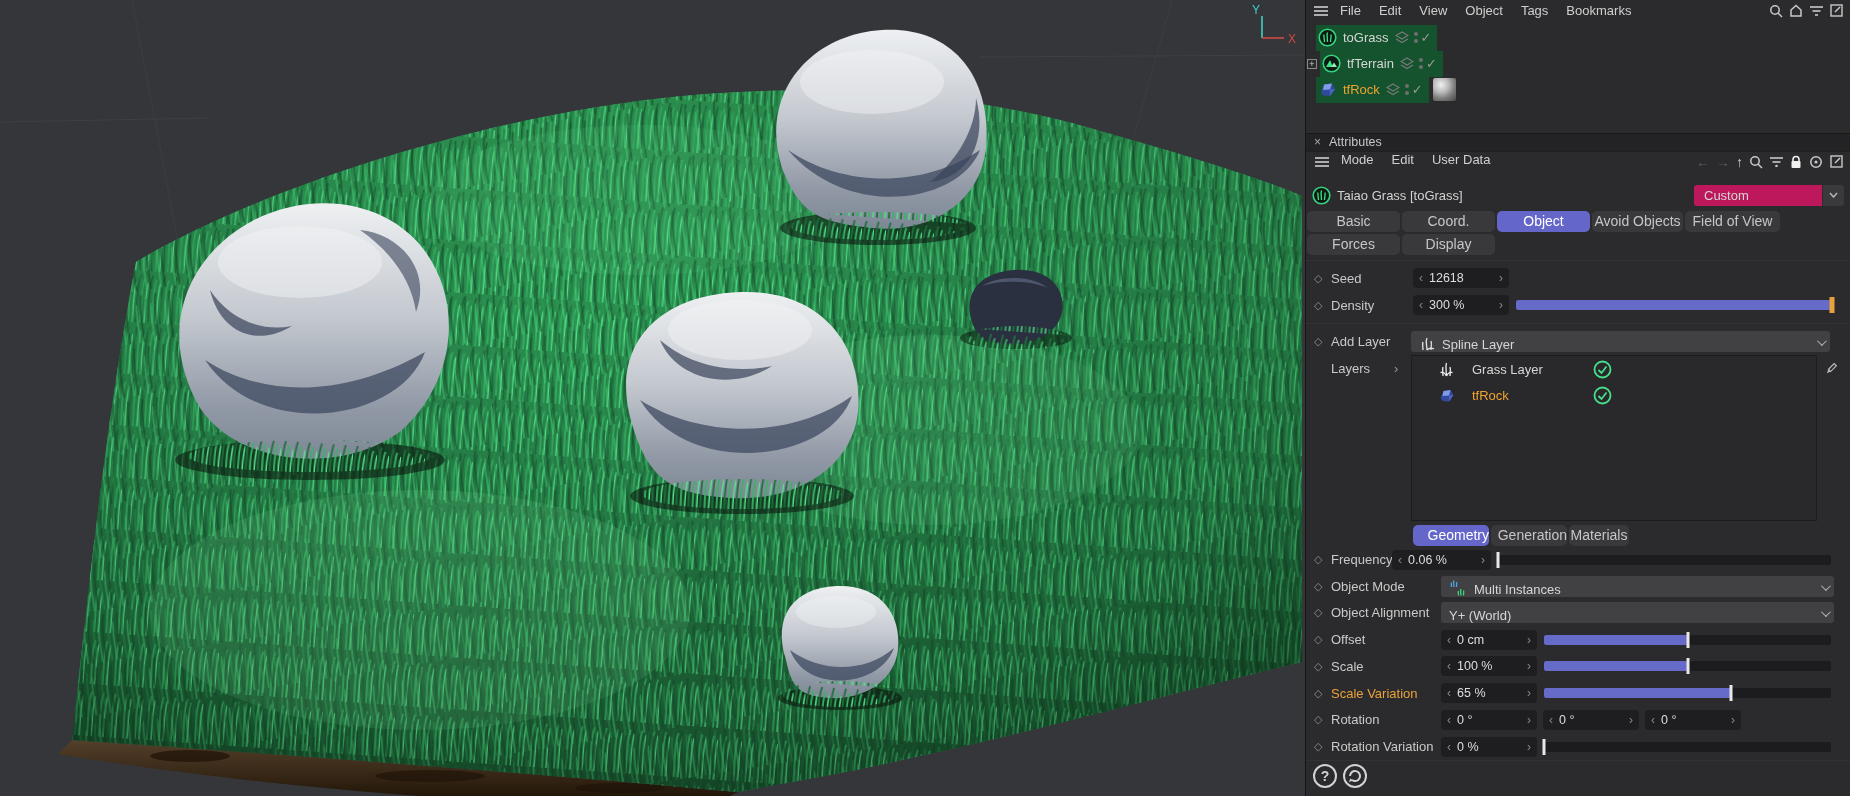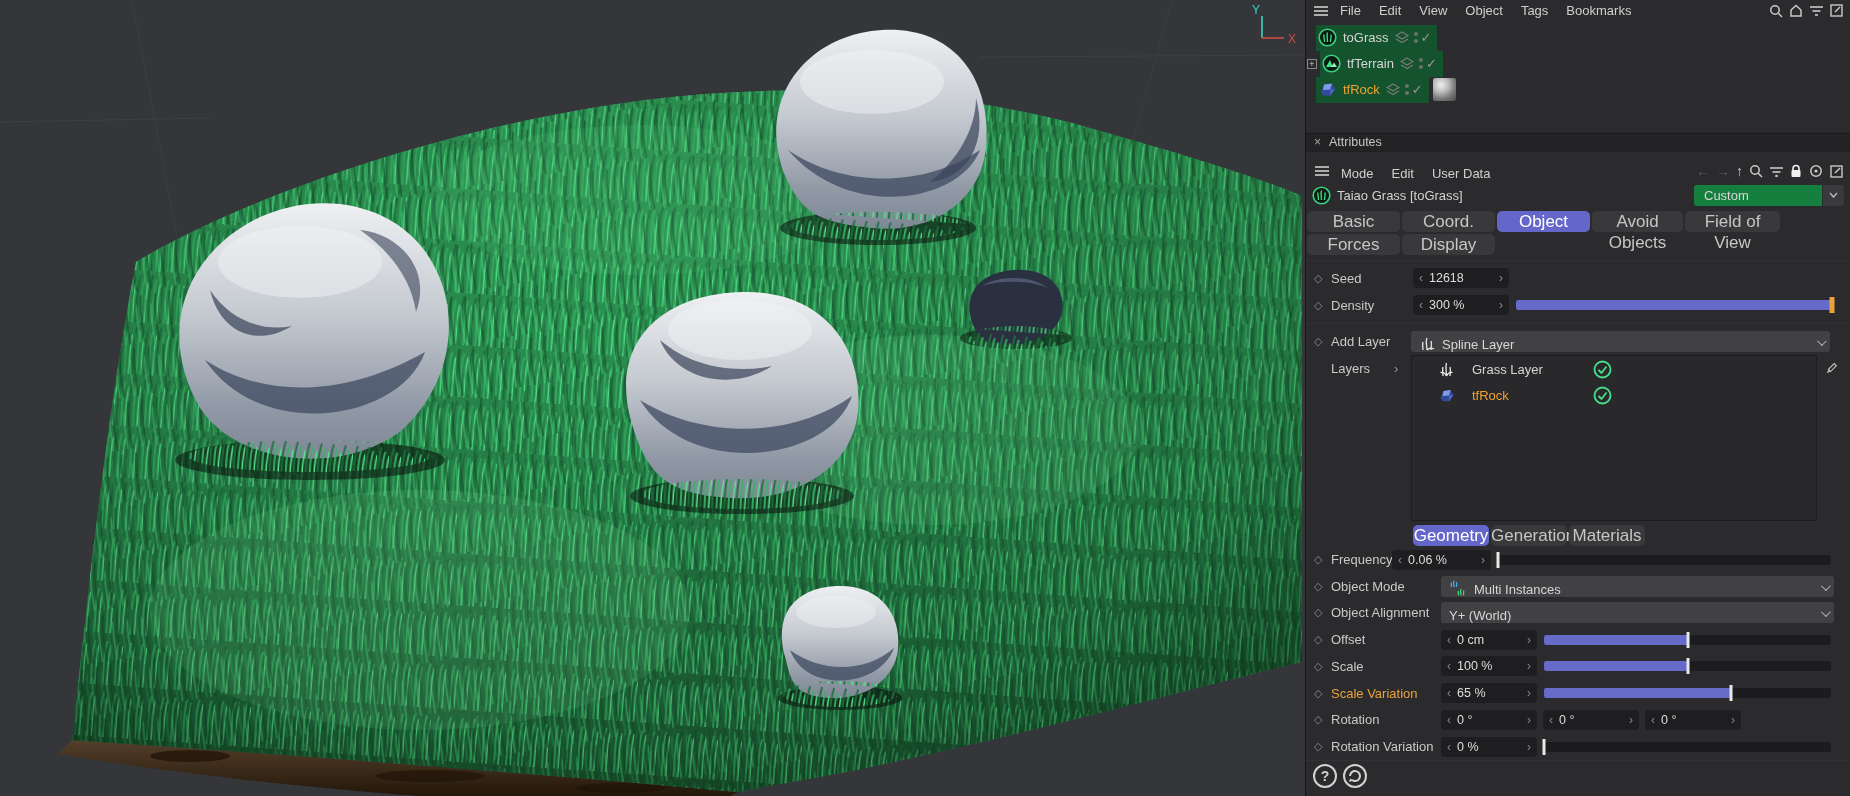--- a/index.html
+++ b/index.html
@@ -31,39 +31,39 @@
   .om-check { color:#9a9a9a; font-size:13px; }
   .mat-thumb { width:23px; height:23px; border-radius:2px; margin-left:4px;
       background:radial-gradient(circle at 35% 30%, #f0f0f0 0%, #b9b9b9 35%, #7c7c7c 62%, #464646 100%); }
   .expand-box { position:absolute; left:1px; top:8px; width:10px; height:10px; border:1px solid #8a8a8a;
       color:#cfcfcf; font-size:9px; line-height:8px; text-align:center; background:#2b2b2d; }
 
   
   .attr-header { height:19px; background:#232325; border-top:1px solid #191919; border-bottom:1px solid #202020;
       display:flex; align-items:center; font-size:12.5px; color:#c6c6c6; }
   .attr-close { color:#a8a8a8; font-size:12px; padding:0 8px 0 8px; }
-  .attr-toolbar { height:30px; display:flex; align-items:flex-end; padding-left:6px; }
+  .attr-toolbar { height:30px; display:flex; align-items:flex-start; padding-left:6px; }
   .attr-tool-icons { margin-left:auto; display:flex; align-items:center; padding-right:4px; }
   .arrow-dim { color:#5d5d5d; font-size:14px; padding:0 3px; }
   .arrow-lit { color:#cfcfcf; font-size:14px; padding:0 3px; }
 
   .obj-title-row { height:28px; display:flex; align-items:center; padding:0 6px 0 6px; }
   .obj-title { margin-left:6px; color:#d2d2d2; }
   .preset-dd { margin-left:auto; display:flex; align-items:center; }
-  .preset-box { width:128px; height:21px; background:#15803d; border-radius:3px 0 0 3px;
+  .preset-box { width:128px; height:21px; background:#be185d; border-radius:3px 0 0 3px;
       display:flex; align-items:center; padding-left:10px; color:#d6d6d6; }
   .preset-chev { width:22px; height:21px; background:#3a3a3d; border-left:1px solid #2c2c2e;
       border-radius:0 3px 3px 0; display:flex; align-items:center; justify-content:center; }
 
   .tabs { display:flex; padding-left:1px; margin-top:2px; }
   .tab { height:21px; line-height:21px; text-align:center; background:#39393c; color:#c6c6c6;
-      border-radius:5px; margin-right:2px; font-size:17px; }
+      border-radius:5px; margin-right:2px; font-size:14px; }
   .tab.active { background:#6467c9; color:#ffffff; }
   .t93 { width:93px; } .t91 { width:91px; } .t95 { width:95px; }
-  .t76 { width:76px; } .t72 { width:76px; }
+  .t76 { width:76px;text-align:right; } .t72 { width:60px; }
 
   .sep { height:1px; background:#222224; border-bottom:1px solid #323234; margin:5px 0 4px 0; }
 
   .row { height:27px; display:flex; align-items:center; padding-left:8px; }
   .diamond { width:17px; color:#8f8f8f; font-size:11px; }
   .rlabel { color:#c9c9c9; }
   .rlabel.orange { color:#e8a23c; }
   .lw82 { width:82px; } .lw62 { width:61px; } .lw110 { width:110px; } .lw81 { width:80px; }
   .spinner { width:96px; height:20px; background:#1e1e20; border-radius:4px; display:flex;
       align-items:center; color:#dedede; font-size:12.5px; }

